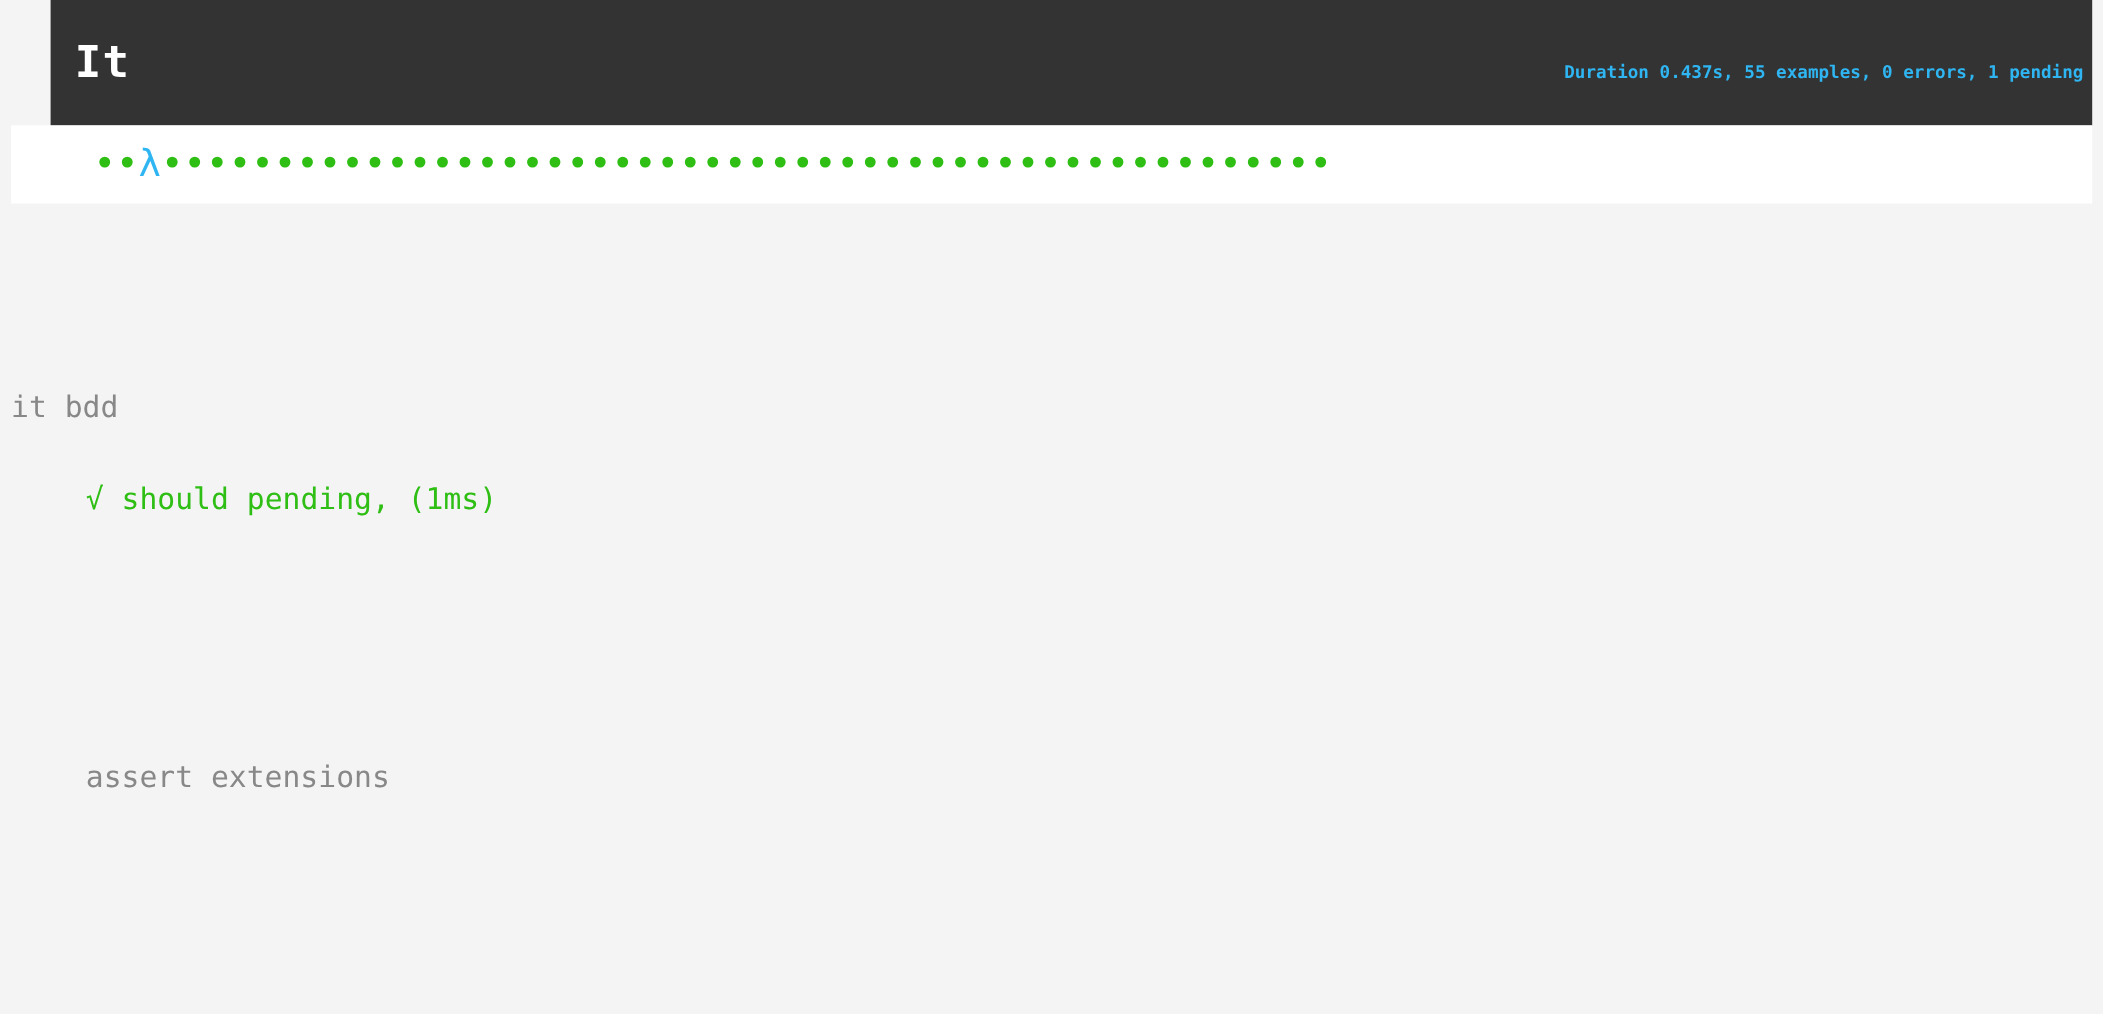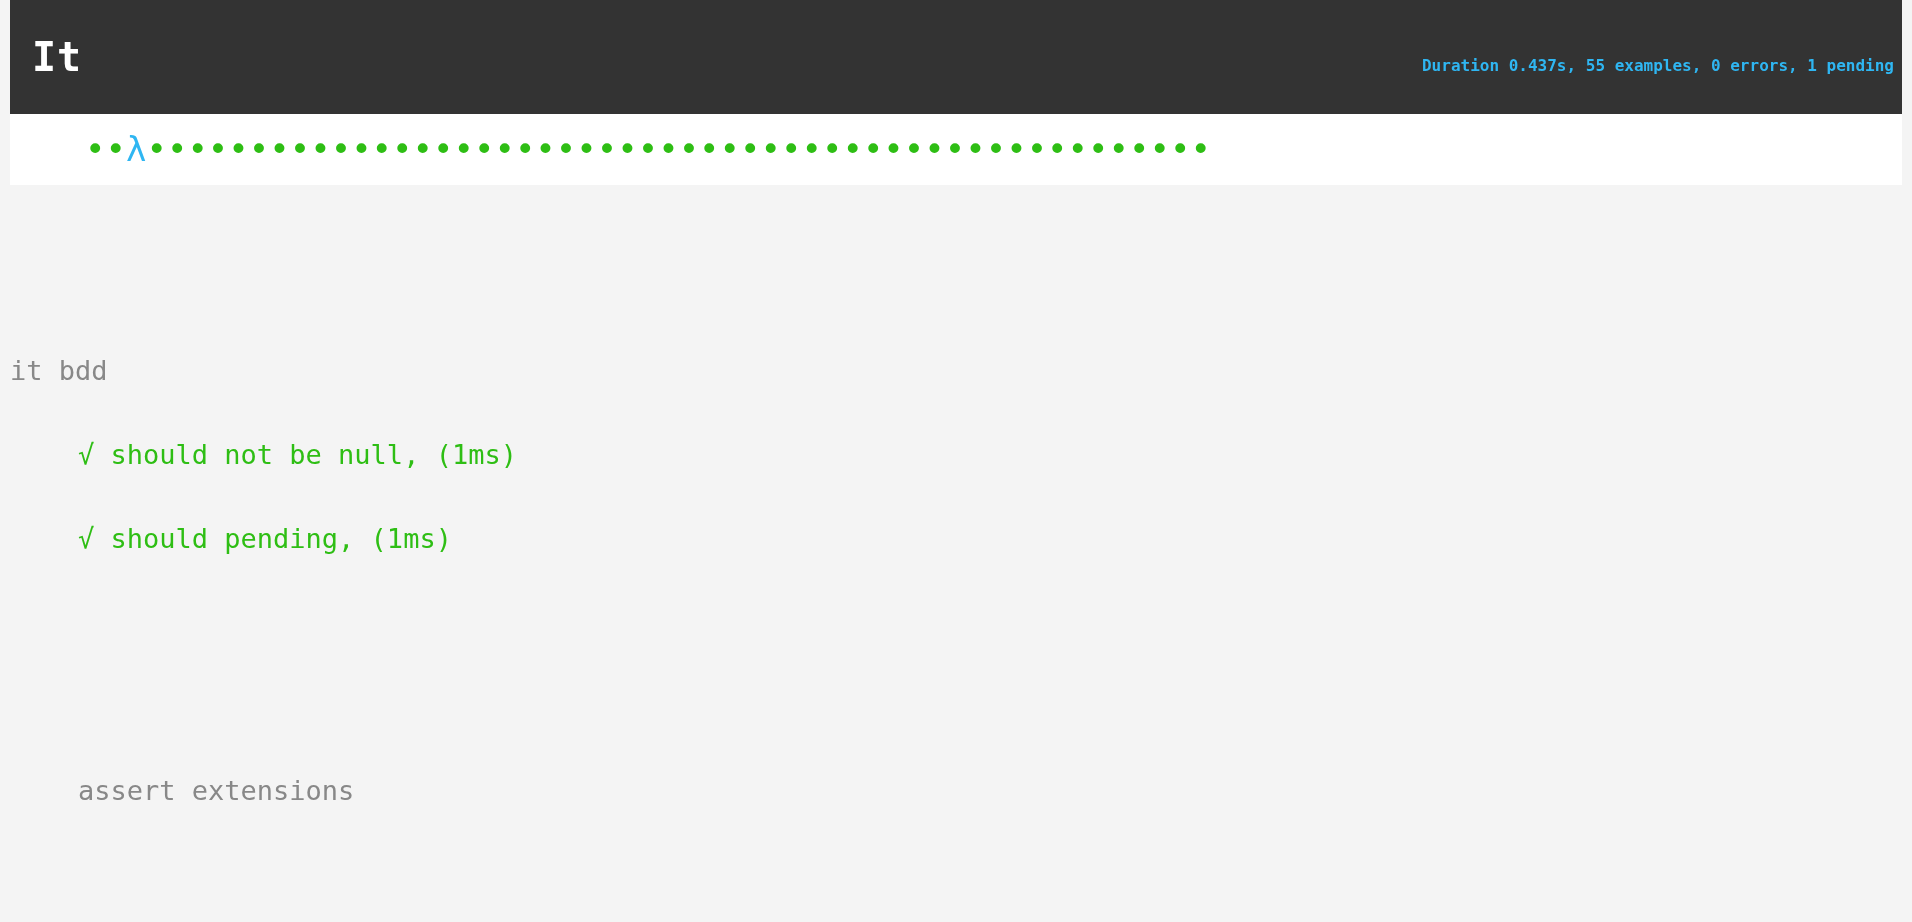--- a/index.html
+++ b/index.html
@@ -16,20 +16,21 @@
   }
   
   .header {
     height: 114px;
     background: #333333;
     display: flex;
     align-items: center;
     justify-content: space-between;
     padding: 0 8px 0 22px;
     box-sizing: border-box;
+    margin-left: 36px;
   }
   .title {
     color: #ffffff;
     font-size: 40px;
     font-weight: bold;
     letter-spacing: 1px;
   }
   .summary {
     color: #2fb6f2;
     font-size: 16px;
@@ -77,21 +78,20 @@
   <div class="progress-band">
       <span class="dots">••</span>
       <span class="pend-mark">λ</span>
       <span class="dots">••••••••••••••••••••••••••••••••••••••••••••••••••••</span>
     </div>
 
   <div class="report">
 
     <div class="group first">
       <div class="group-name">it bdd</div>
-      <div class="test pass"><span>√</span> <span>should not be null, (1ms)</span></div>
       <div class="test pass"><span>√</span> <span>should pending, (1ms)</span></div>
     </div>
 
     <div class="group l1">
       <div class="group-name">assert extensions</div>
       
       
     </div>
 
     

